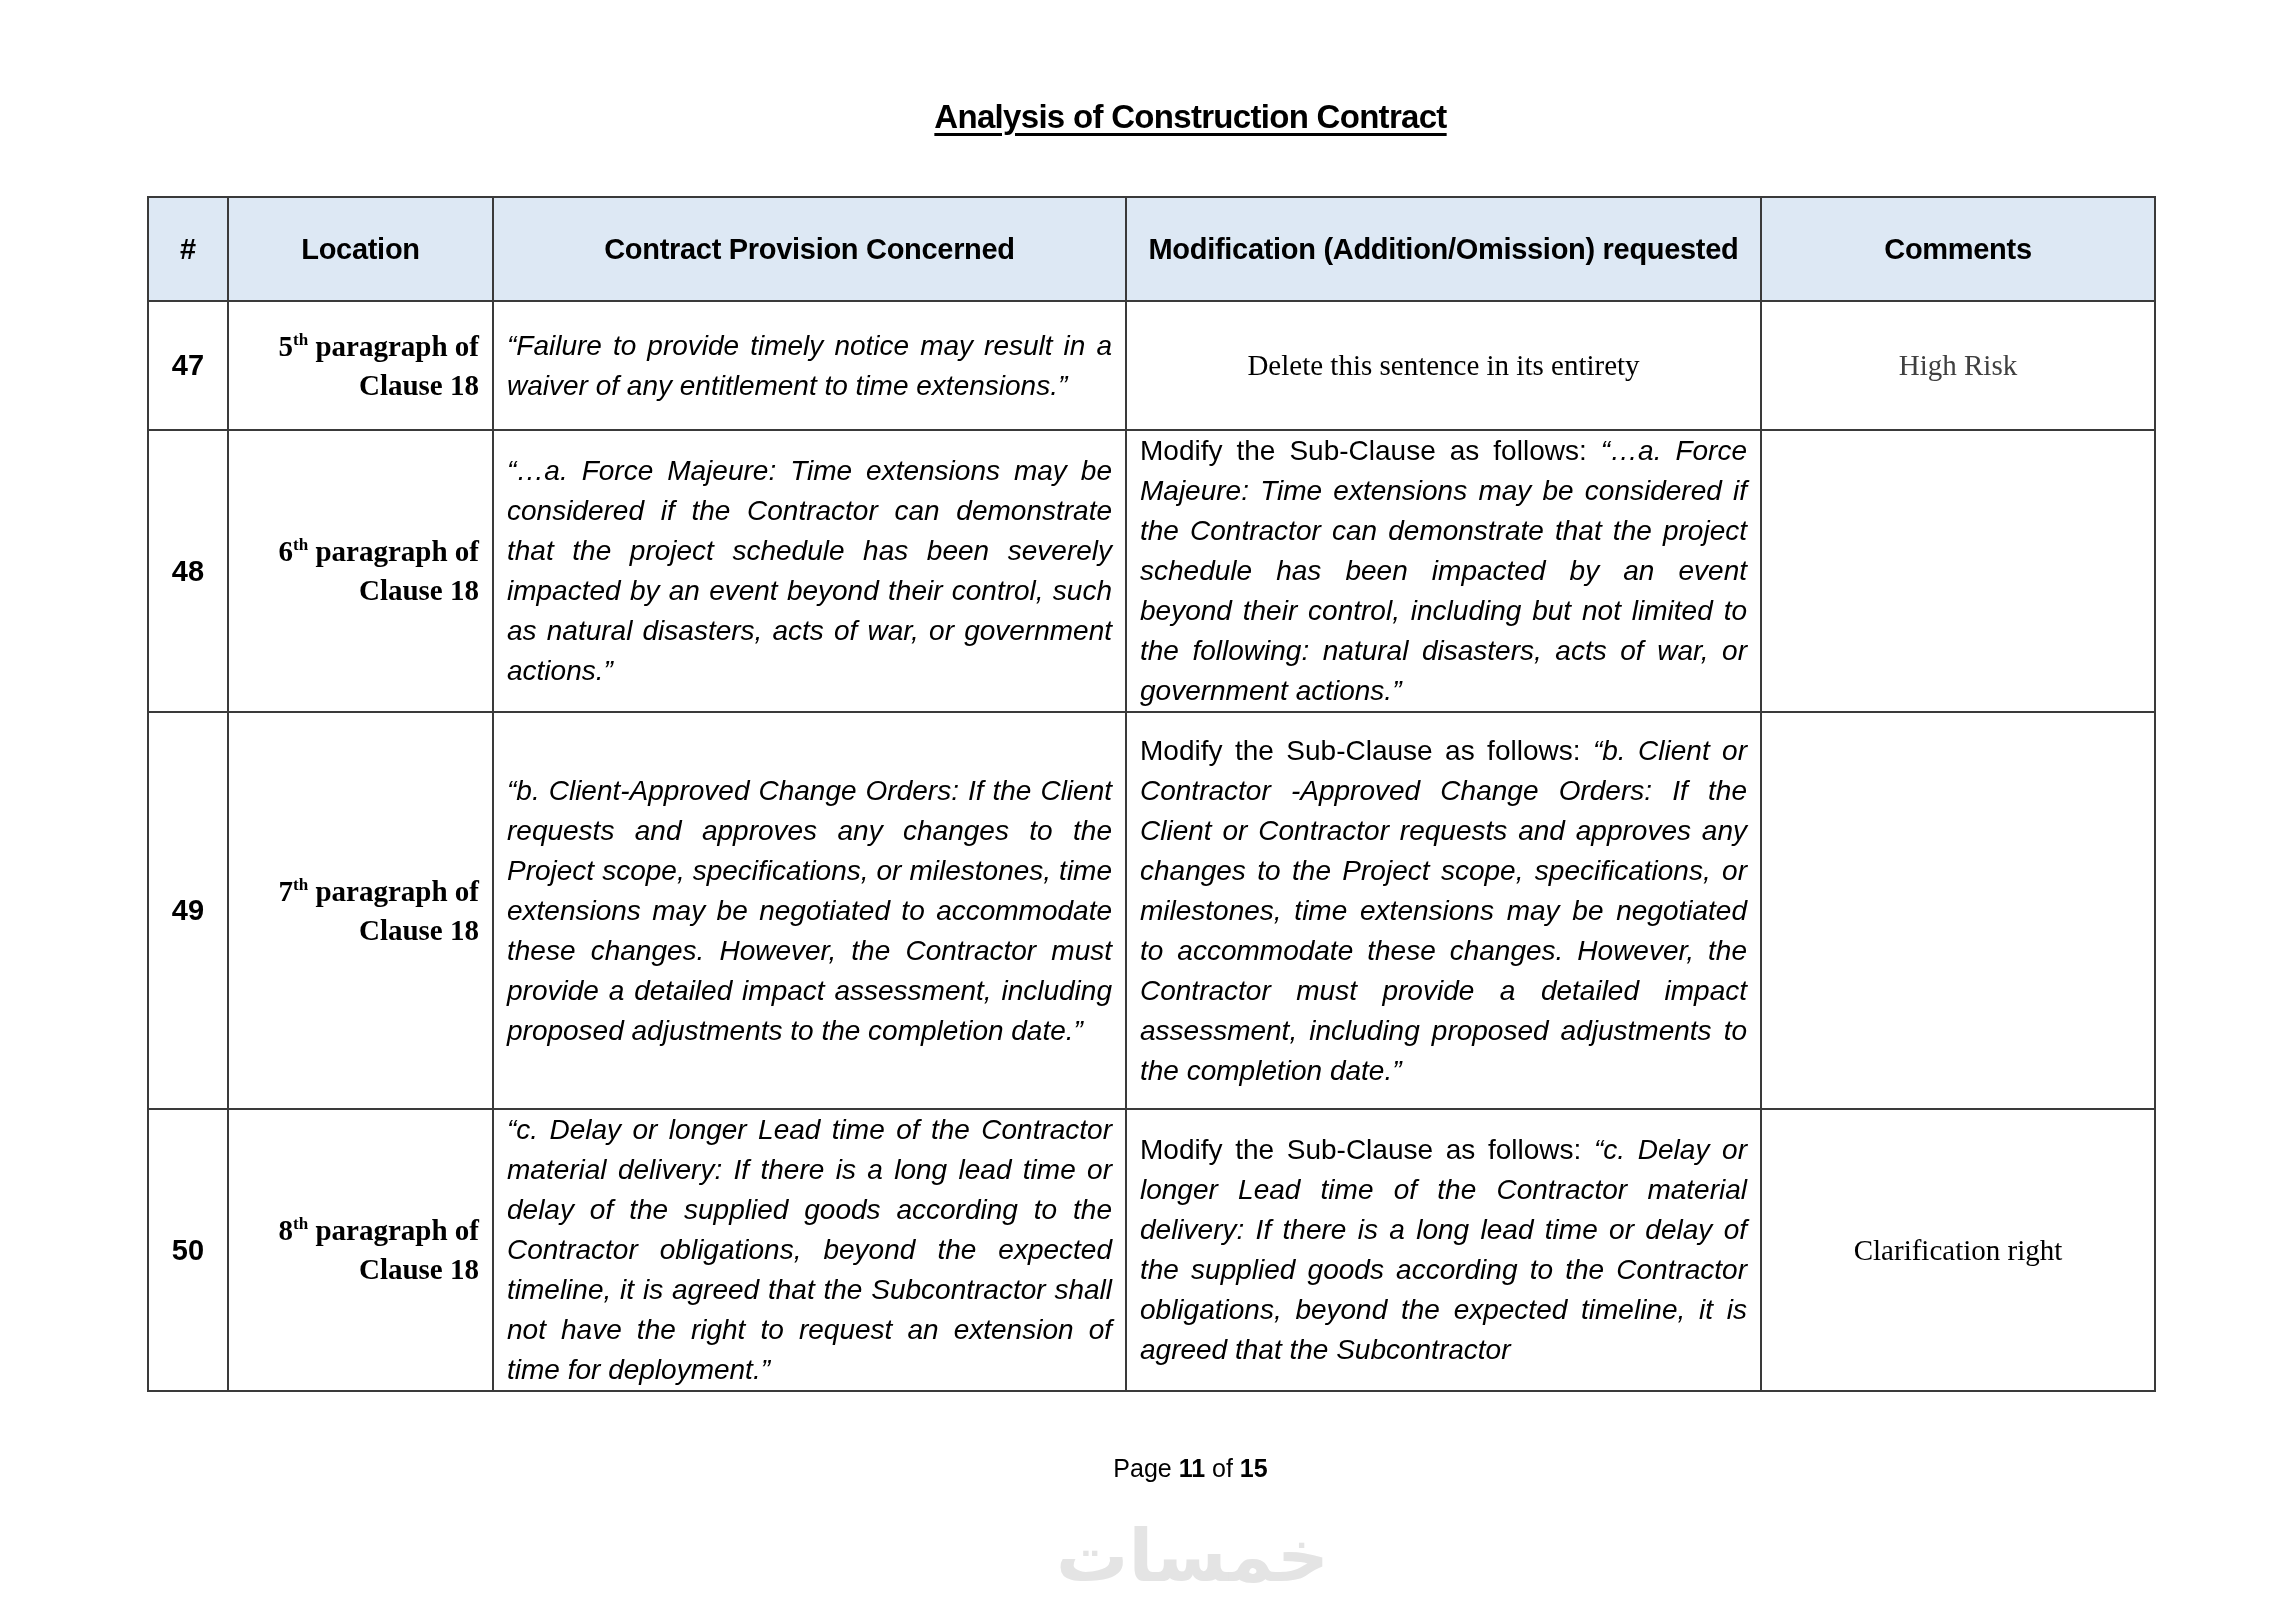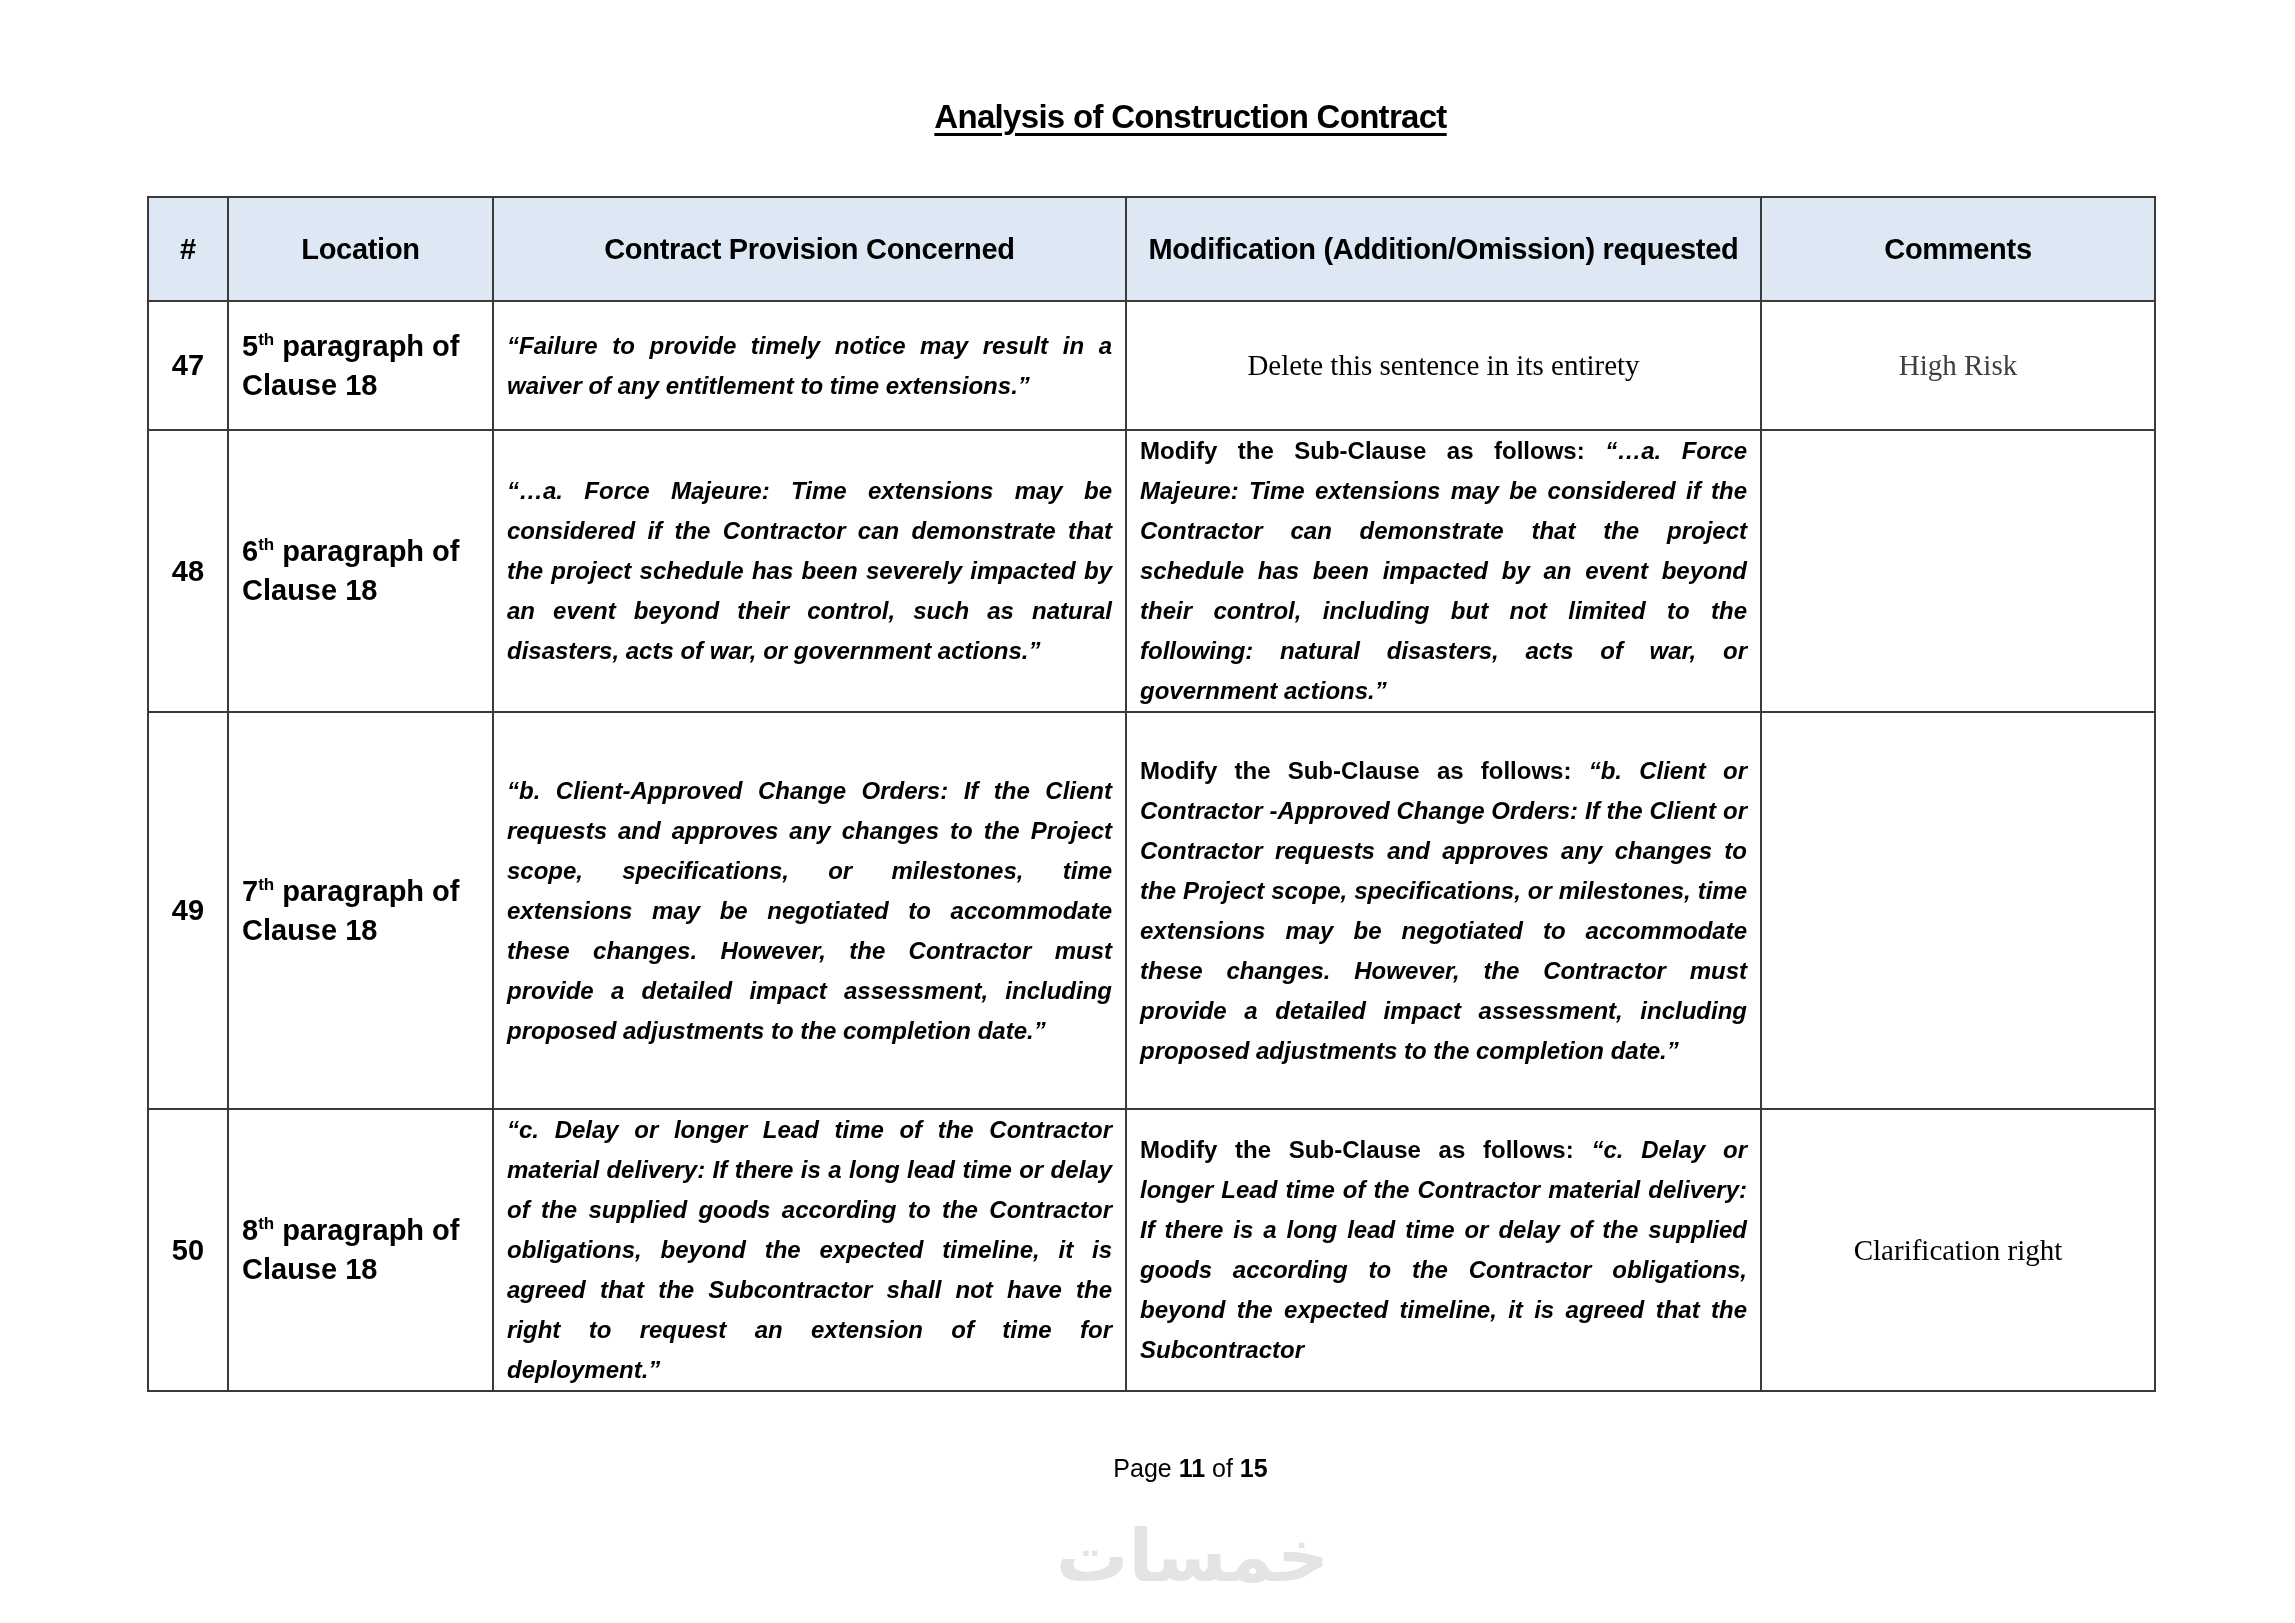--- a/index.html
+++ b/index.html
@@ -7,23 +7,23 @@
          font-family: "Liberation Sans", "DejaVu Sans", sans-serif; color: #000; }
   .title { position: absolute; top: 98px; left: 0; width: 2381px; text-align: center;
            font-size: 33px; font-weight: bold; text-decoration: underline;
            text-decoration-thickness: 3.3px; text-underline-offset: 5.2px; letter-spacing: -0.7px; }
   table.grid { position: absolute; left: 147px; top: 196px; border-collapse: collapse;
                table-layout: fixed; width: 2006px; }
   table.grid th, table.grid td { border: 2px solid #3a3a3a; vertical-align: middle; padding: 0 13px; }
   table.grid thead th { background: #dde8f4; font-weight: bold; font-size: 29px;
                         text-align: center; height: 102px; letter-spacing: -0.3px; }
   td.num { text-align: center; font-weight: bold; font-size: 29px; }
-  td.loc { text-align: left; font-weight: bold; font-size: 29px; line-height: 39px; }
+  td.loc { text-align: right; font-weight: bold; font-size: 29px; line-height: 39px; font-family: Liberation Serif, serif; }
   td.loc sup { font-size: 17px; vertical-align: super; line-height: 0; }
-  td.text { font-size: 24px; line-height: 40px; text-align: justify; text-align-last: left; font-weight: bold; }
+  td.text { font-size: 28px; line-height: 40px; text-align: justify; text-align-last: left; }
   td.text .q { font-style: italic; }
   td.center { text-align: center; font-size: 29px; font-family: Liberation Serif, serif; }
   td.risk { color: #404040; }
   .footer { position: absolute; top: 1454px; left: 0; width: 2381px; text-align: center;
             font-size: 25px; }
   .footer b { font-weight: bold; }
   .watermark { position: absolute; top: 1524px; left: 1055px; width: 275px; height: 65px;
                color: #e4e4e4; font-size: 72px; font-weight: bold; text-align: center;
                font-family: "DejaVu Sans", sans-serif; line-height: 65px; }
 </style>

